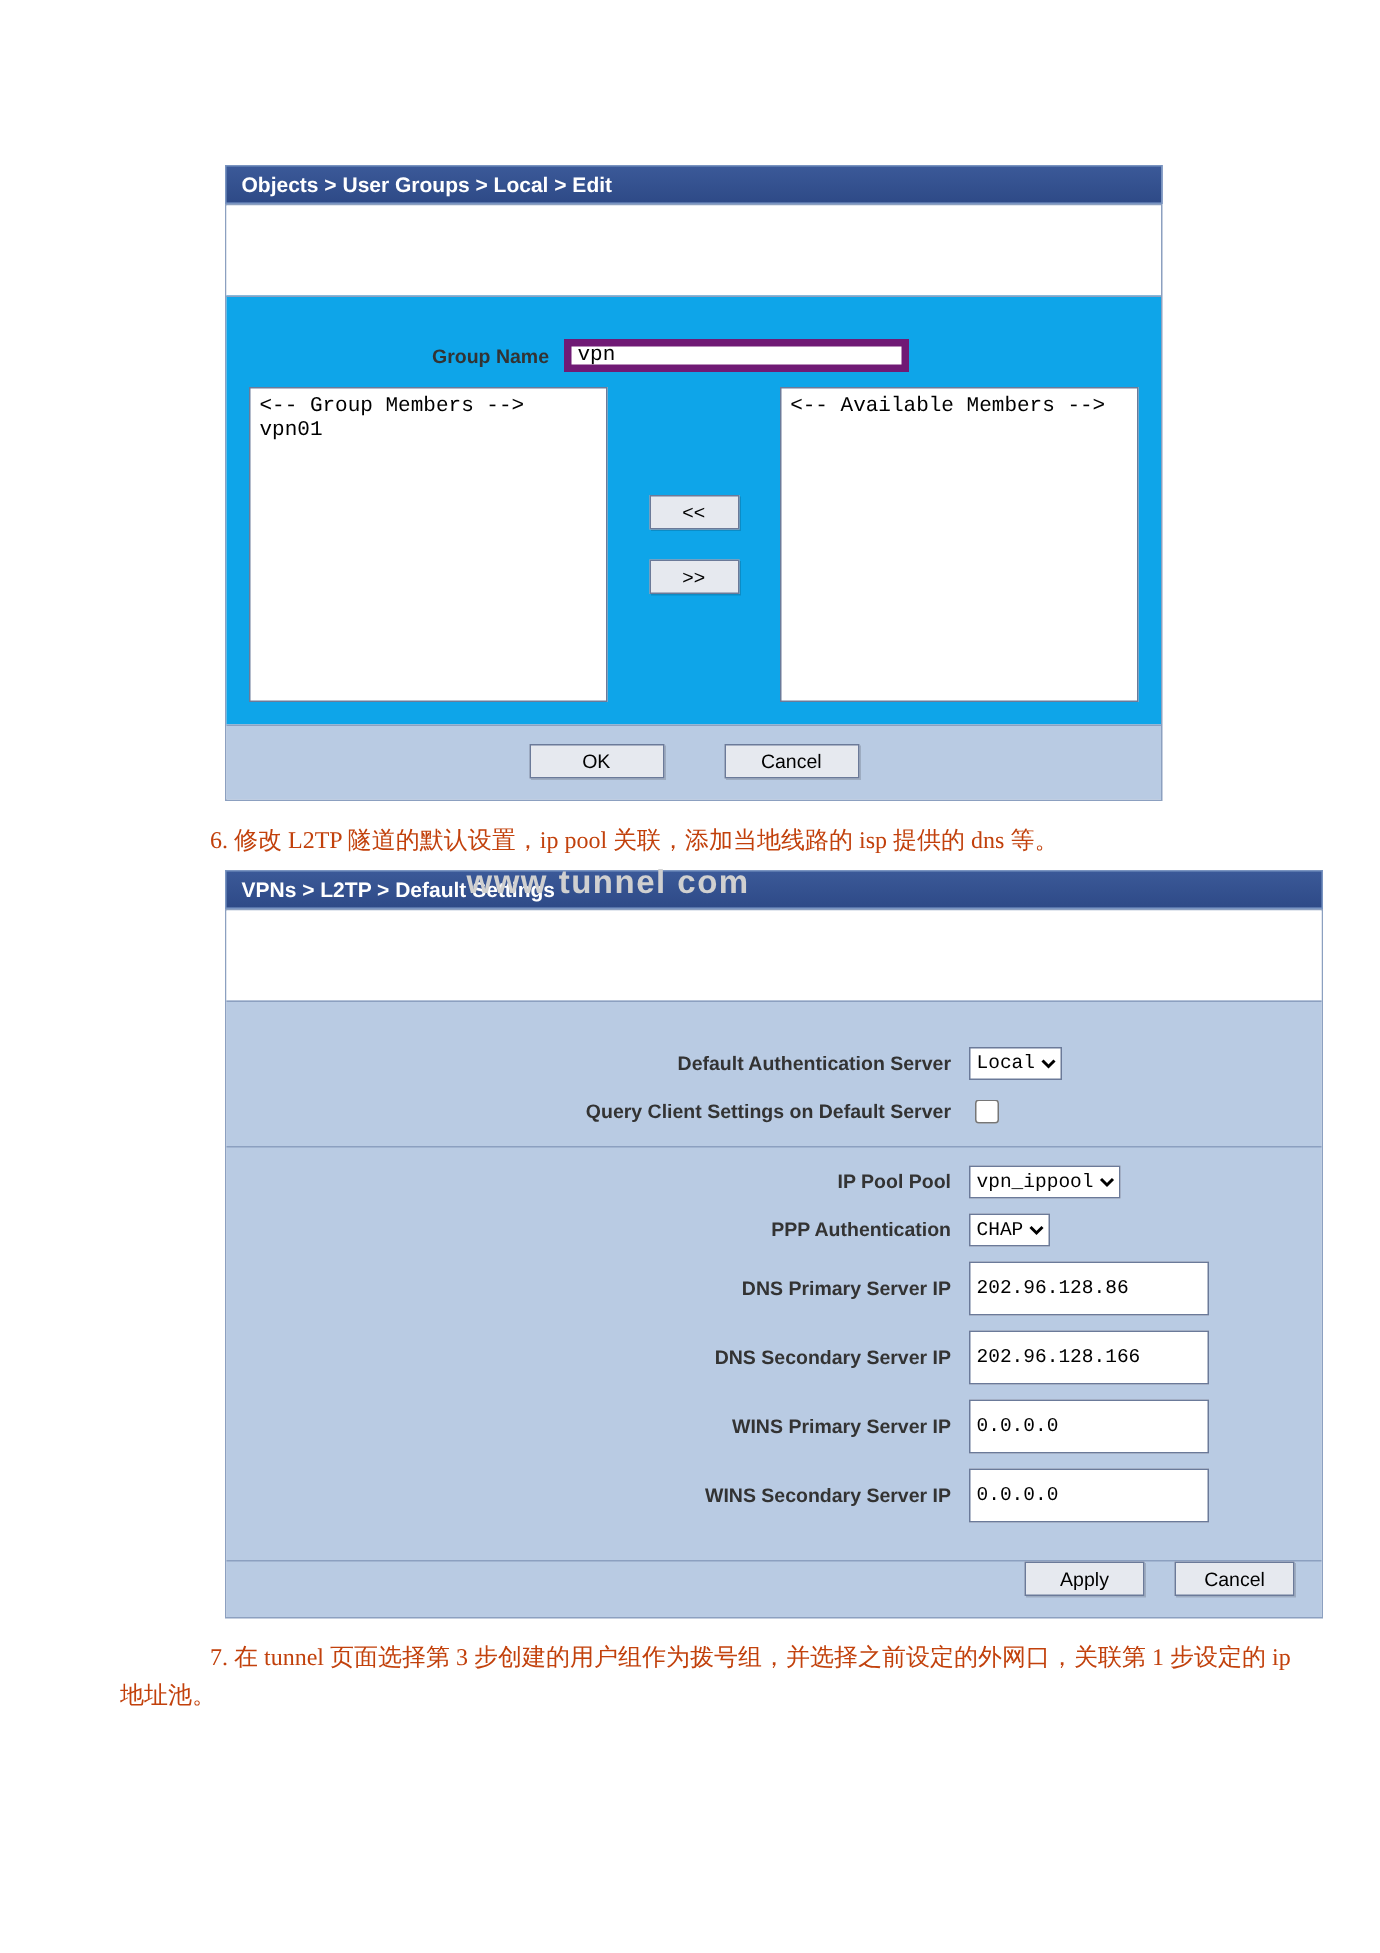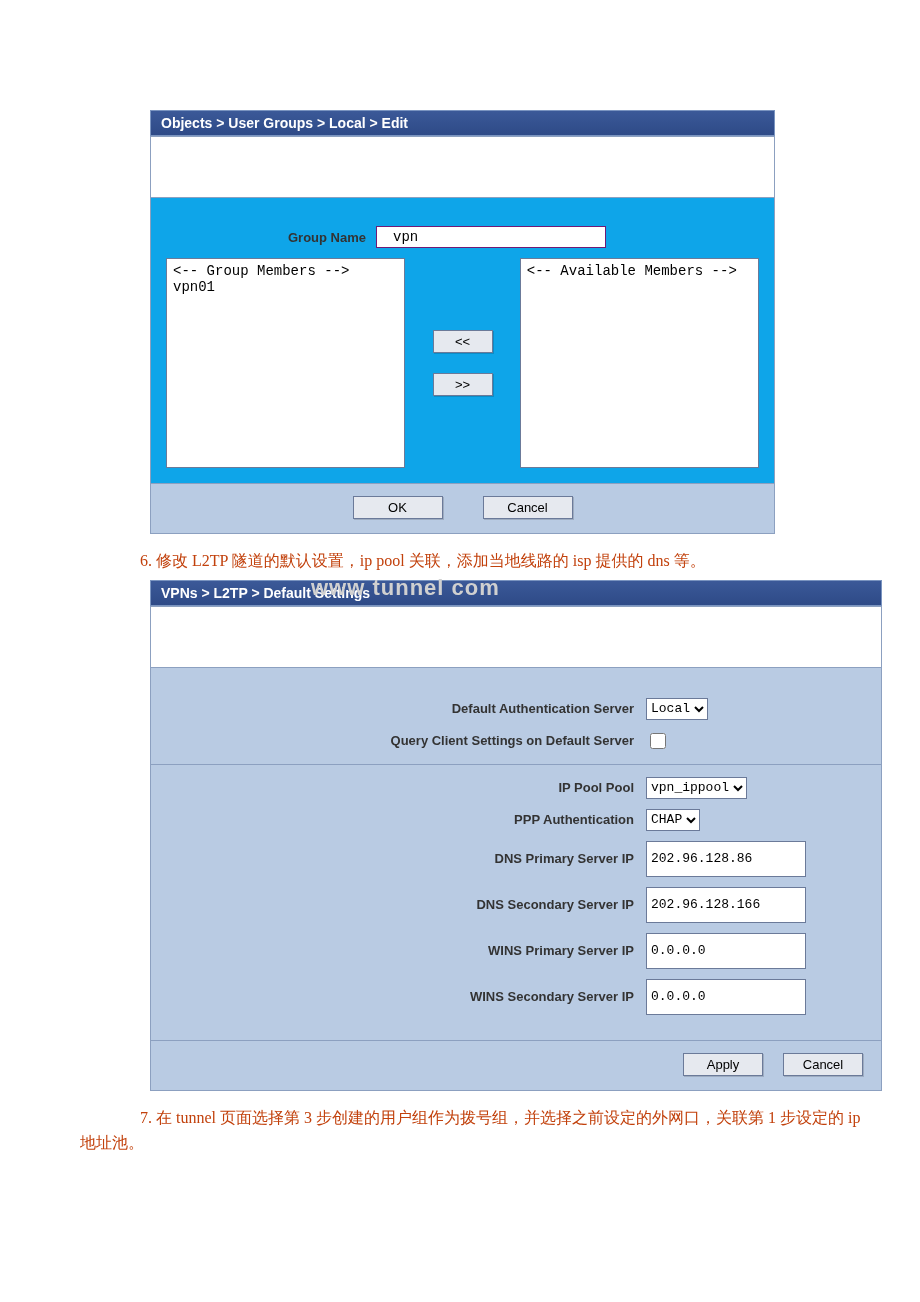--- a/index.html
+++ b/index.html
@@ -38,22 +38,22 @@
   .form-label {
     flex: 0 0 auto;
     text-align: right;
     font-weight: bold;
     color: #333;
     padding-right: 10px;
   }
   .text-input {
     font-family: "Courier New", monospace;
     font-size: 14px;
-    padding: 2px 16px;
-    border: 1px solid #701a75;
+    padding: 2px 4px;
+    border: 5px solid #701a75;
     background: #fff;
     height: 22px;
   }
   .dual-list {
     display: flex;
     align-items: stretch;
     gap: 0;
     margin-top: 10px;
   }
   .listbox {
@@ -142,21 +142,21 @@
     height: 36px;
     width: 160px;
     padding: 1px 4px;
   }
   input[type=checkbox].ctrl {
     width: 16px; height: 16px;
   }
   .actions-right {
     background: #b9cbe3;
     border-top: 1px solid #8ca0c0;
-    padding: 12px 18px 14px 0;
+    padding: 0 18px 14px 0;
     display: flex;
     justify-content: flex-end;
     gap: 20px;
   }
   .spacer-white {
     background: #fff;
     height: 60px;
   }
   .hr-sep {
     border: none;

